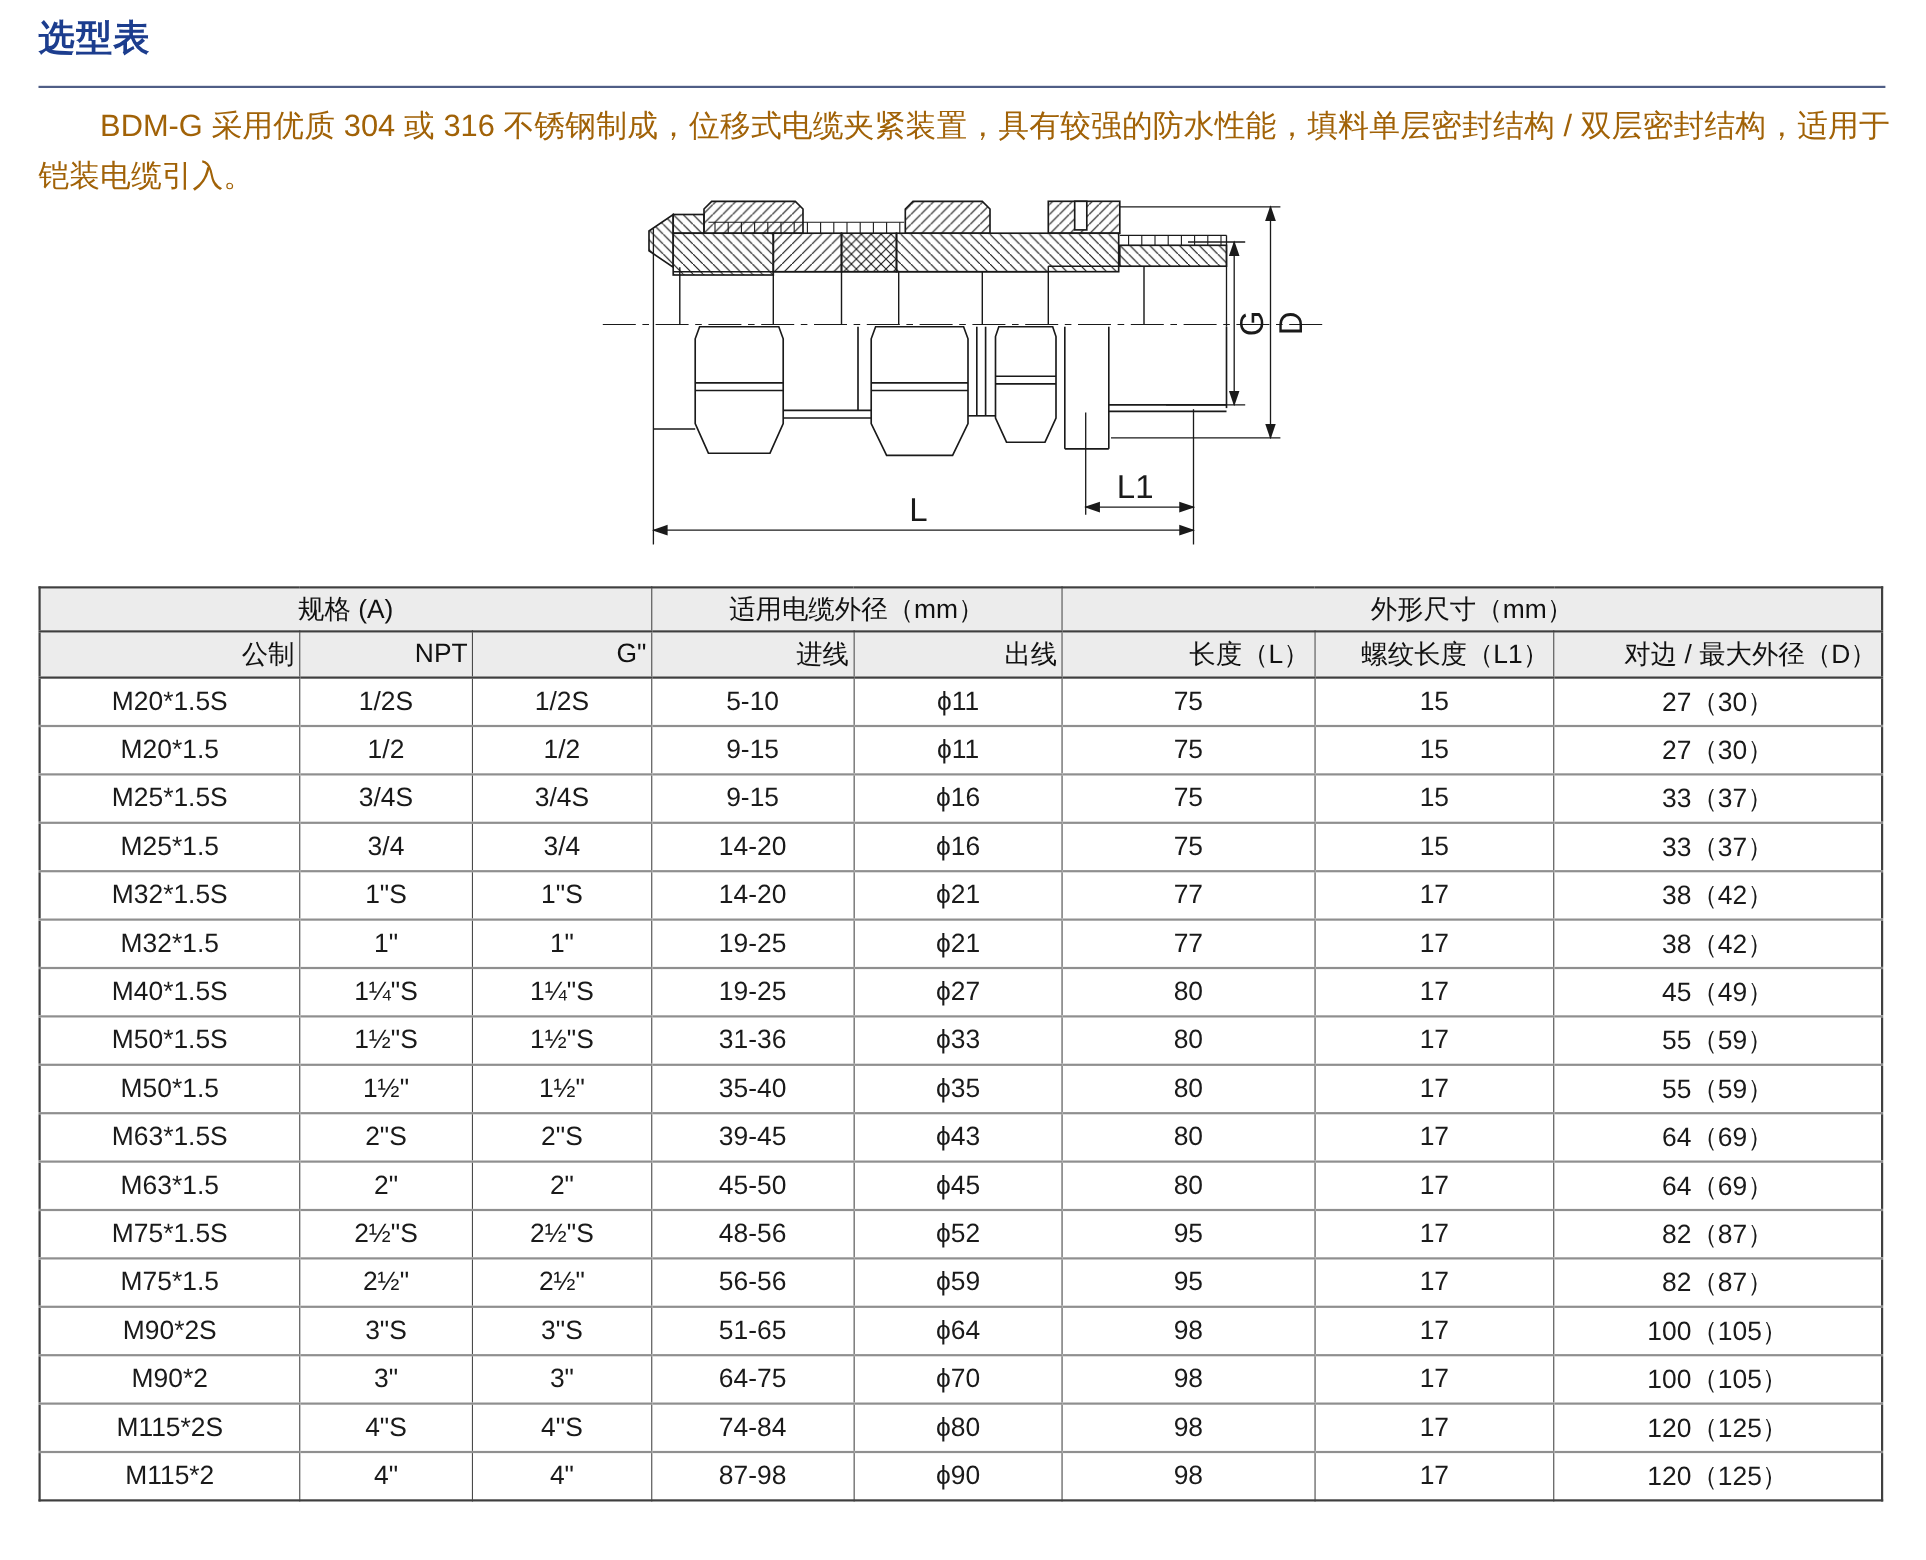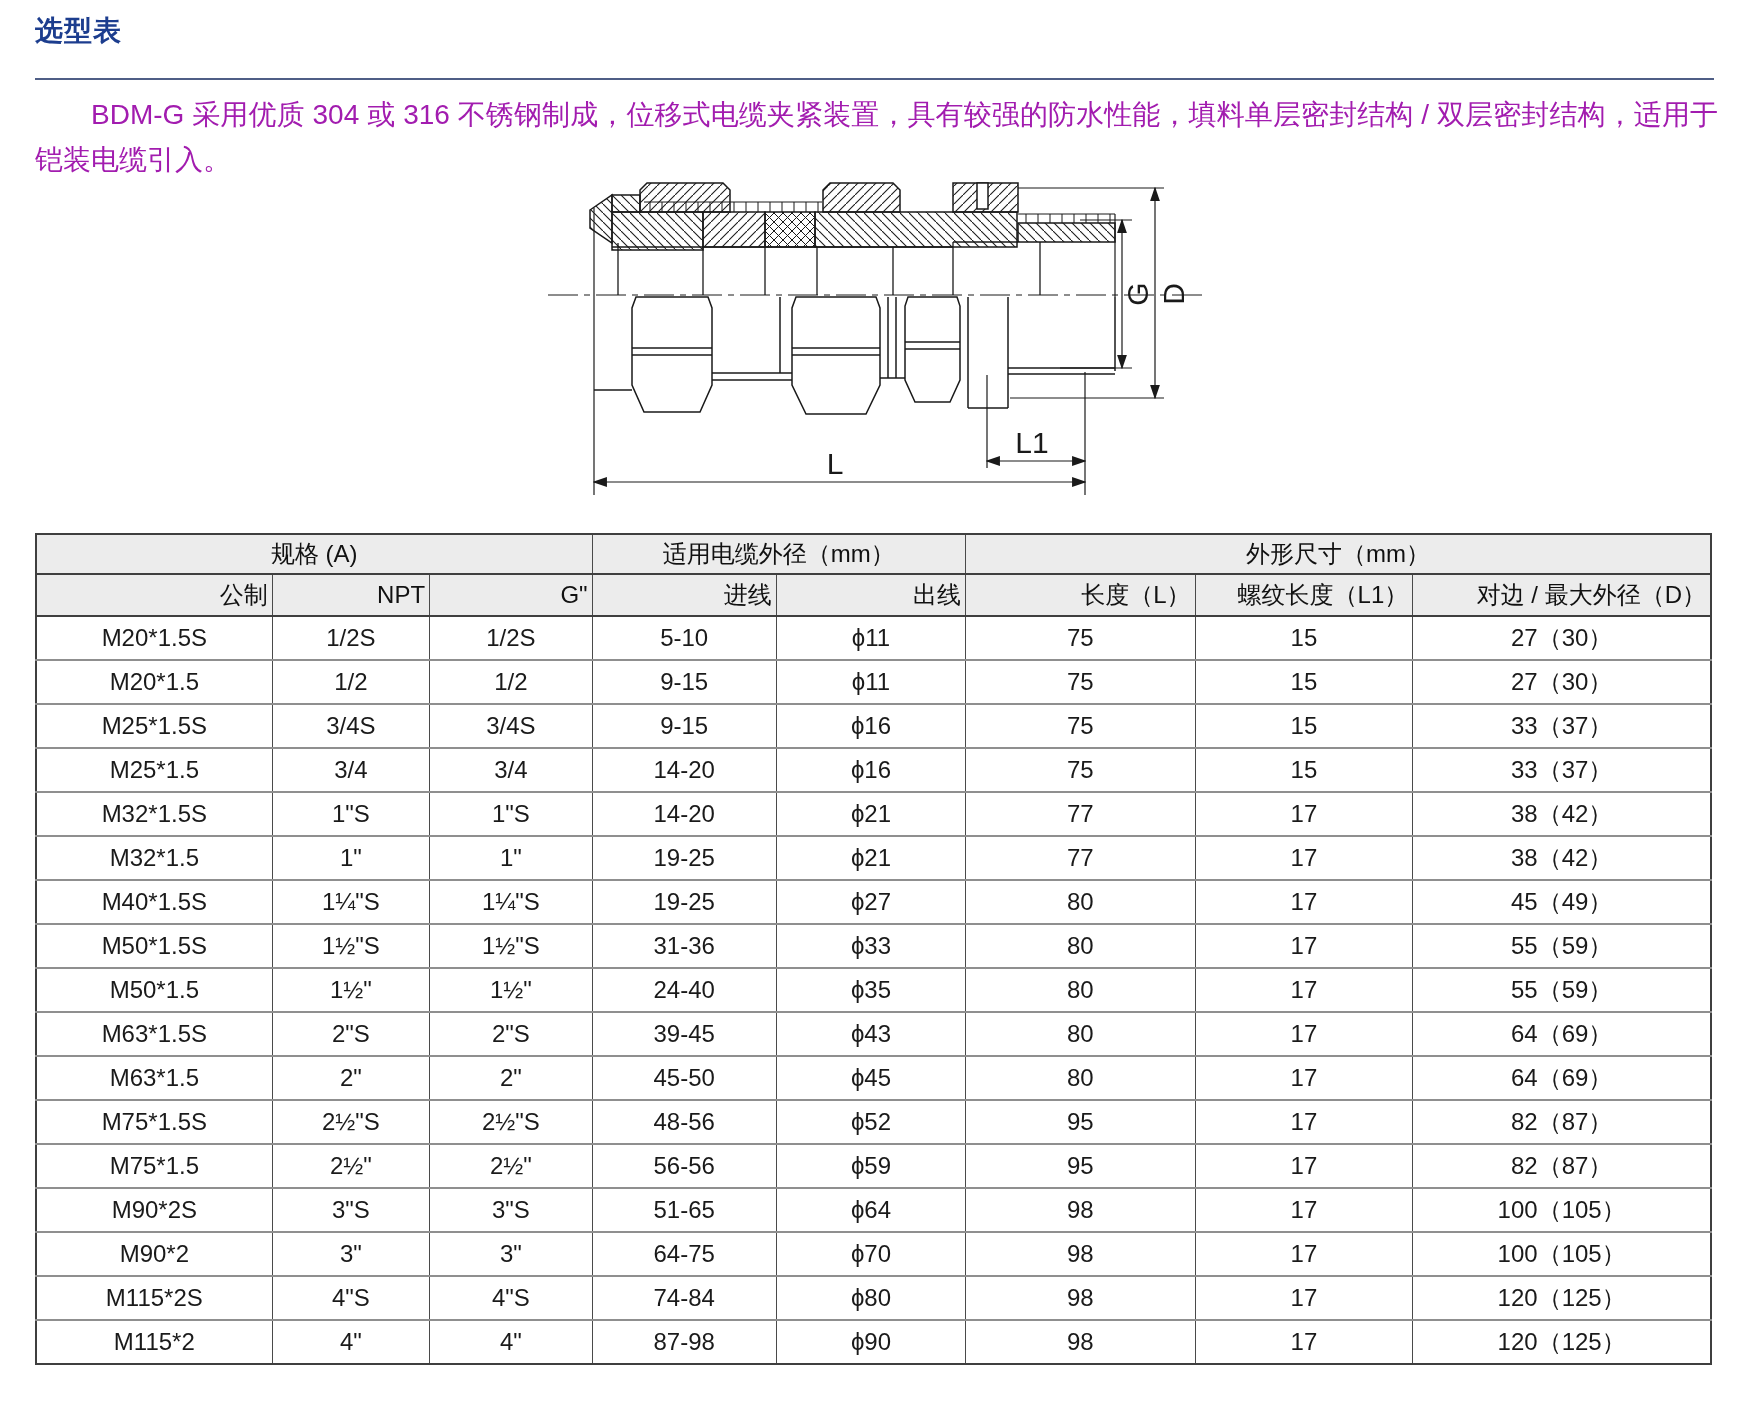--- a/index.html
+++ b/index.html
@@ -3,30 +3,30 @@
 <meta charset="utf-8">
 <style>
   html,body{margin:0;padding:0;}
   body{
     width:1751px;height:1418px;position:relative;background:#ffffff;
     font-family:"Liberation Sans","DejaVu Sans",sans-serif;color:#1a1a1a;
     overflow:hidden;
   }
   .page-title{
     position:absolute;left:35px;top:12px;margin:0;
-    font-size:28px;font-weight:bold;color:var(--title-blue,#1c3d8e);
+    font-size:33px;font-weight:bold;color:var(--title-blue,#1c3d8e);
     letter-spacing:1px;
   }
   .title-divider{
     position:absolute;left:35px;top:78px;width:1679px;height:2px;
     background:var(--divider,#4f5e86);
   }
   .description{
     position:absolute;left:35px;top:92px;width:1683px;margin:0;
-    font-size:28px;line-height:45px;color:#a21caf;text-indent:2em;
+    font-size:28px;line-height:45px;color:#a16207;text-indent:2em;
     text-align:justify;
   }
   .drawing{position:absolute;left:540px;top:150px;}
   .drawing text{font-family:"Liberation Sans","DejaVu Sans",sans-serif;font-size:30px;fill:#1a1a1a;}
 
   table.sel{
     position:absolute;left:35px;top:533px;width:1677px;
     border-collapse:collapse;table-layout:fixed;
     font-size:24px;
   }
@@ -288,21 +288,21 @@
         <td>31-36</td>
         <td>ϕ33</td>
         <td>80</td>
         <td>17</td>
         <td>55（59）</td>
       </tr>
       <tr>
         <td>M50*1.5</td>
         <td>1½"</td>
         <td>1½"</td>
-        <td>24-40</td>
+        <td>35-40</td>
         <td>ϕ35</td>
         <td>80</td>
         <td>17</td>
         <td>55（59）</td>
       </tr>
       <tr>
         <td>M63*1.5S</td>
         <td>2"S</td>
         <td>2"S</td>
         <td>39-45</td>

